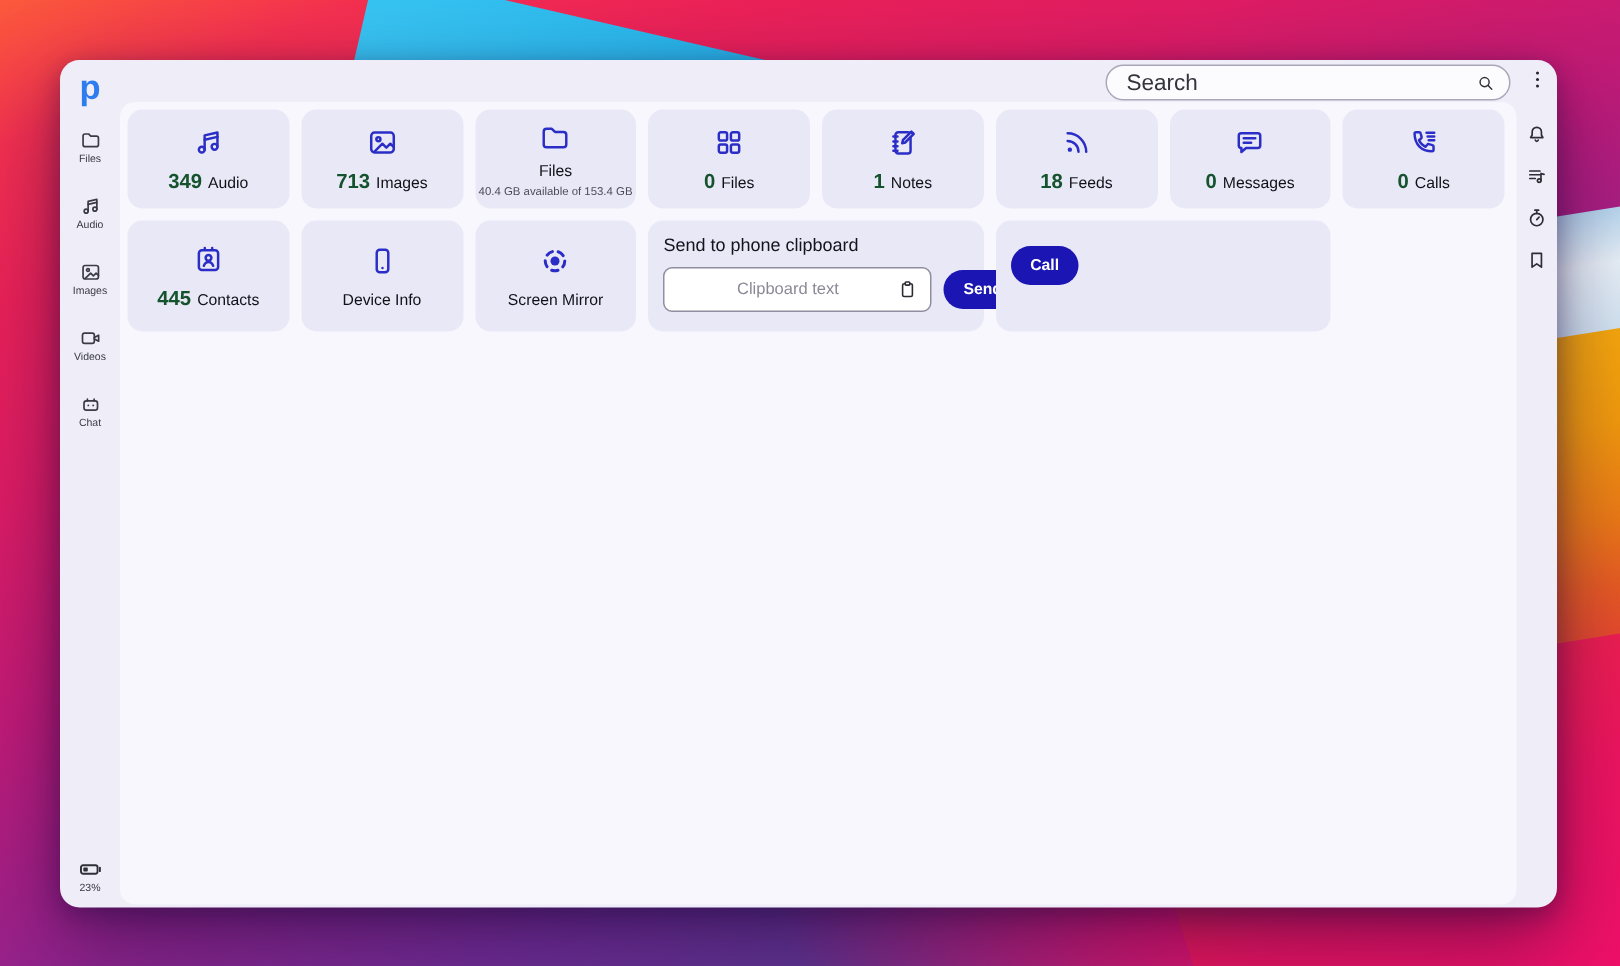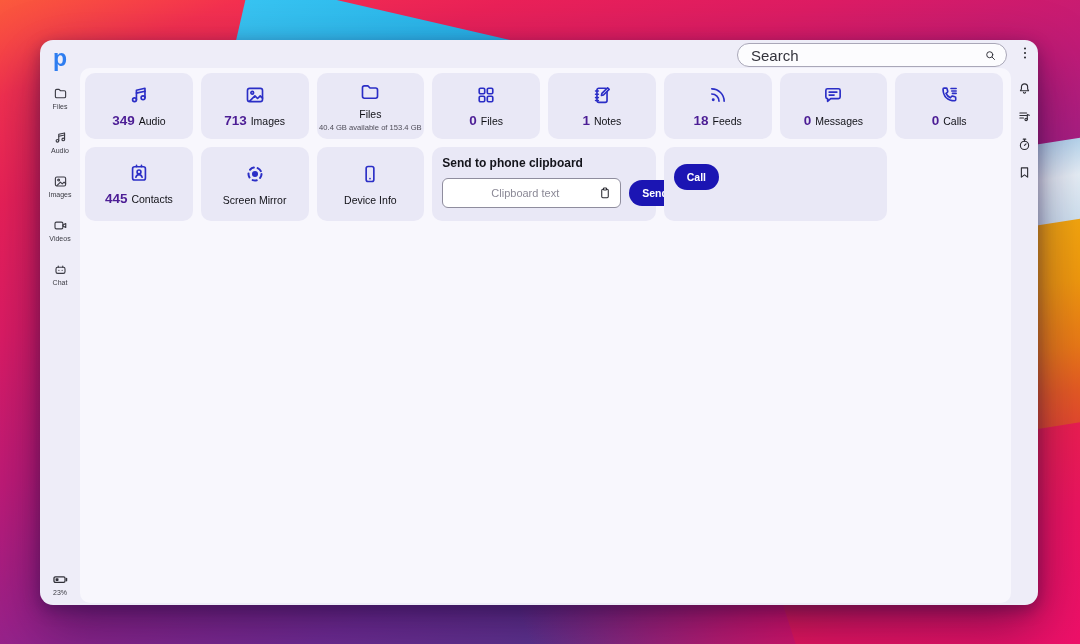--- a/index.html
+++ b/index.html
@@ -58,29 +58,29 @@
 
   
   .main-panel{position:absolute;left:40px;right:27px;top:28px;bottom:2px;
     background:#f8f7fd;border-radius:10px;}
   .grid{padding:5px 8px 0 5px;display:grid;grid-template-columns:repeat(8,1fr);
     grid-template-rows:66px 74px;gap:8px;}
   .card{background:#e9e8f6;border-radius:10px;display:flex;flex-direction:column;
     align-items:center;justify-content:center;gap:7px;cursor:pointer;}
   .card svg{width:22px;height:22px;color:#2b2ec6;}
   .cap{display:flex;align-items:baseline;gap:4px;}
-  .cap b{font-size:13.5px;font-weight:700;color:#4c1d95;}
+  .cap b{font-size:13.5px;font-weight:700;color:#14532d;}
   .cap span{font-size:10.5px;color:#111117;}
   .flabel{font-size:10.5px;color:#111117;margin-top:-2px;}
   .fsub{font-size:7.6px;color:#4e4c58;margin-top:-4px;}
   .card.compact{gap:9px;}
 
   .action-panel{grid-column:span 2;background:#e9e8f6;border-radius:10px;
     padding:9px 10px 0 10px;box-sizing:border-box;}
-  .ap-title{font-size:12px;font-weight:700;color:#14141b;}
+  .ap-title{font-size:12px;font-weight:400;color:#14141b;}
   .ap-controls{margin-top:8px;display:flex;align-items:center;gap:8px;}
   .tinput{flex:1;height:30px;background:#fff;border:1px solid #8f8d9e;border-radius:6px;
     display:flex;align-items:center;padding:0 8px 0 9px;box-sizing:border-box;}
   .tinput input{flex:1;border:none;outline:none;background:transparent;
     font-family:inherit;font-size:11px;color:#222;min-width:0;text-align:center;}
   .tinput input::placeholder{color:#8b8996;}
   .tinput svg{width:14px;height:14px;color:#2a2a31;flex:none;cursor:pointer;}
   .pill{height:26px;padding:0 13px;border:none;border-radius:13px;background:#1b15b3;
     color:#fff;font-family:inherit;font-size:10.5px;font-weight:700;cursor:pointer;}
 </style>
@@ -322,37 +322,37 @@
             </svg>
           </span>
           <div class="cap">
             <b>445</b>
             <span>Contacts</span>
           </div>
         </div>
         <div class="card compact">
           <span style="display:inline-flex">
             <svg viewBox="0 0 24 24" fill="none" stroke="currentColor" stroke-width="1.8" stroke-linecap="round" stroke-linejoin="round">
+              <rect x="7.8" y="3.8" width="8.4" height="16.4" rx="2.2"></rect>
+              <circle cx="12" cy="17.1" r=".9" fill="currentColor" stroke="none"></circle>
+            </svg>
+          </span>
+          <div class="cap">
+            <span>Device Info</span>
+          </div>
+        </div>
+        <div class="card compact">
+          <span style="display:inline-flex">
+            <svg viewBox="0 0 24 24" fill="none" stroke="currentColor" stroke-width="1.8" stroke-linecap="round" stroke-linejoin="round">
               <circle cx="12" cy="12" r="3.3" fill="currentColor" stroke="none"></circle>
               <circle cx="12" cy="12" r="7.1" stroke-width="2.2" stroke-dasharray="4.6 4.3"></circle>
             </svg>
           </span>
           <div class="cap">
             <span>Screen Mirror</span>
-          </div>
-        </div>
-        <div class="card compact">
-          <span style="display:inline-flex">
-            <svg viewBox="0 0 24 24" fill="none" stroke="currentColor" stroke-width="1.8" stroke-linecap="round" stroke-linejoin="round">
-              <rect x="7.8" y="3.8" width="8.4" height="16.4" rx="2.2"></rect>
-              <circle cx="12" cy="17.1" r=".9" fill="currentColor" stroke="none"></circle>
-            </svg>
-          </span>
-          <div class="cap">
-            <span>Device Info</span>
           </div>
         </div>
         <div class="action-panel" id="clipboard-panel">
         <div class="ap-title">Send to phone clipboard</div>
         <div class="ap-controls">
           <div class="tinput">
             <input value="" placeholder="Clipboard text" style="">
             <span style="display: inline-flex;">
                 <svg viewBox="0 0 24 24" fill="none" stroke="currentColor" stroke-width="1.8" stroke-linecap="round" stroke-linejoin="round">
                   <rect x="6.4" y="5.4" width="11.2" height="14.6" rx="1.8"></rect>

